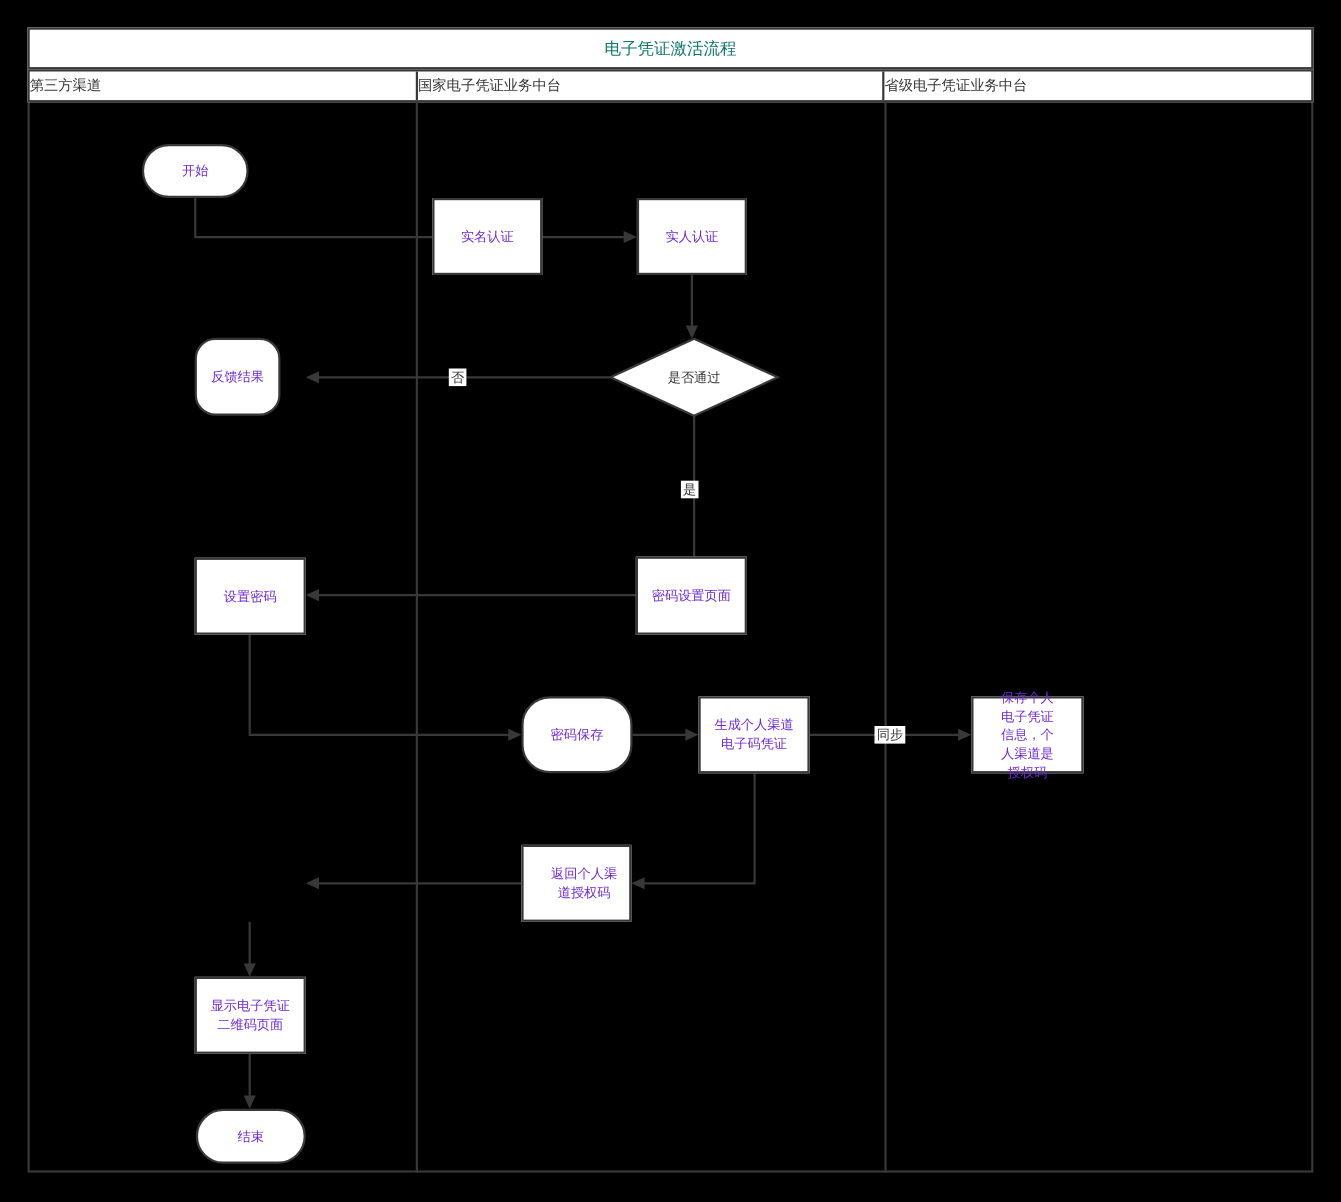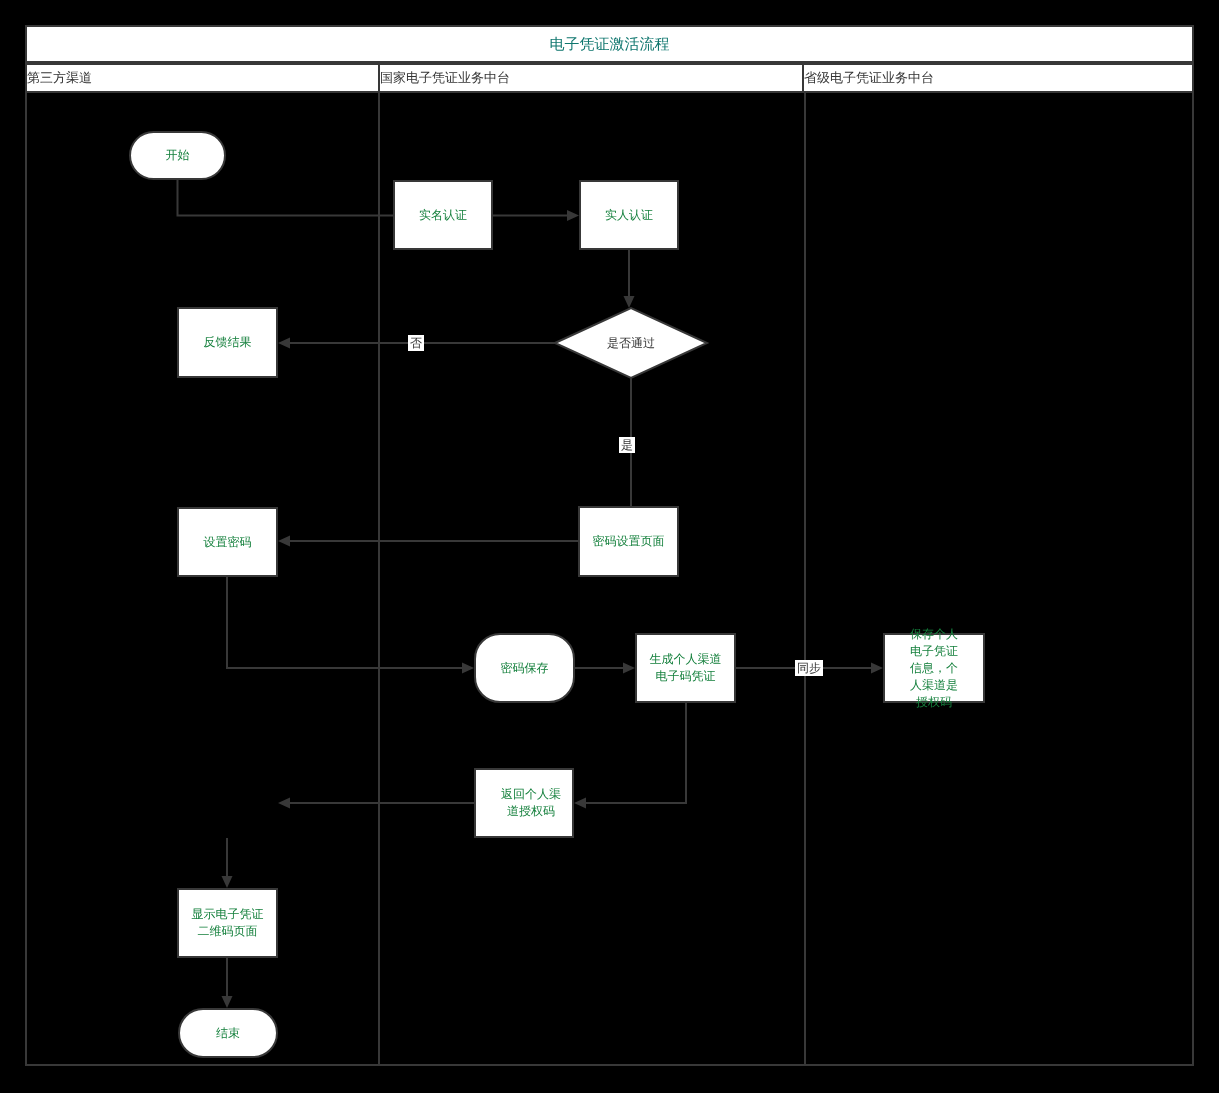--- a/index.html
+++ b/index.html
@@ -27,26 +27,26 @@
   .lane-cell-3{flex:1;}
   
   .lane-sep{position:absolute;top:93px;width:2px;height:973px;background:#383838;}
   .lane-sep-1{left:378px;}
   .lane-sep-2{left:804px;}
   
   .edges{position:absolute;left:0;top:0;width:1219px;height:1093px;pointer-events:none;}
   
   .node{position:absolute;background:#fff;border:2px solid #383838;box-sizing:border-box;
     display:flex;align-items:center;justify-content:center;text-align:center;
-    font-size:12px;line-height:17px;color:#15803d;padding:0 10px;}
+    font-size:12px;line-height:17px;color:#6d28d9;padding:0 10px;}
   .terminal{border-radius:25px;}
   .n-start{left:129px;top:131px;width:97px;height:49px;}
   .n-real-name{left:393px;top:180px;width:100px;height:70px;}
   .n-real-person{left:579px;top:180px;width:100px;height:70px;}
-  .n-feedback{left:177px;top:307px;width:101px;height:71px;}
+  .n-feedback{left:177px;top:307px;width:78px;height:71px;border-radius:19px;}
   .n-decision-label{left:555px;top:308px;width:152px;height:70px;position:absolute;
     display:flex;align-items:center;justify-content:center;font-size:12px;color:#333;}
   .n-set-pwd{left:177px;top:507px;width:101px;height:70px;}
   .n-pwd-page{left:578px;top:506px;width:101px;height:71px;}
   .n-pwd-save{left:474px;top:633px;width:101px;height:70px;border-radius:26px;}
   .n-gen-code{left:635px;top:633px;width:101px;height:70px;}
   .n-save-voucher{left:883px;top:633px;width:102px;height:70px;padding:0 22px;}
   .n-return-code{left:474px;top:768px;width:100px;height:70px;padding-left:24px;}
   .n-save-code{left:177px;top:768px;width:101px;height:70px;}
   .n-show-qr{left:177px;top:888px;width:101px;height:70px;}

